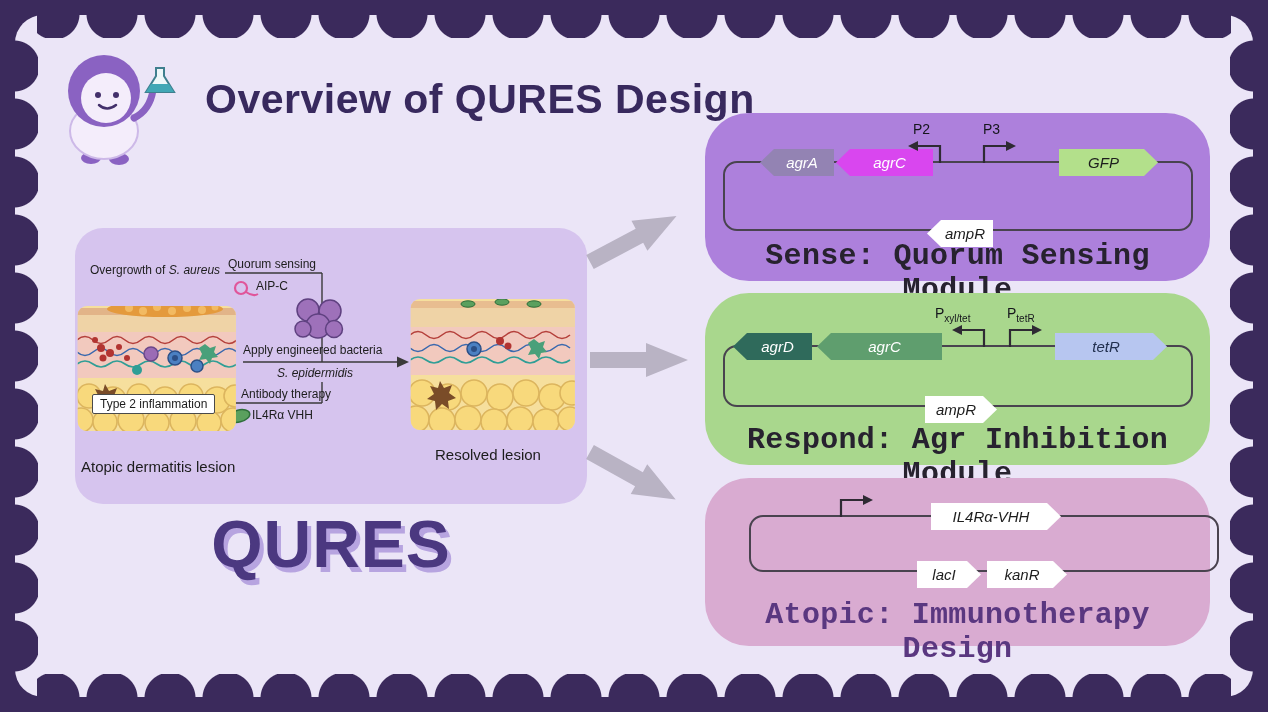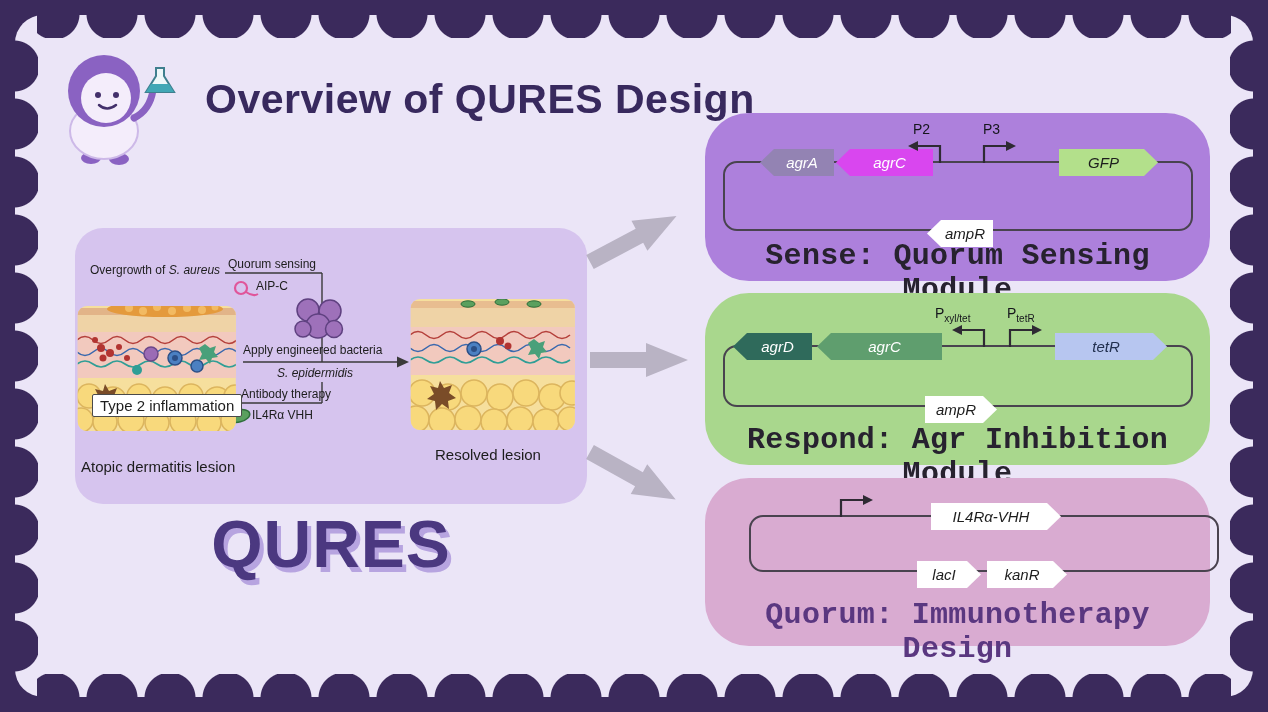--- a/index.html
+++ b/index.html
@@ -24,21 +24,21 @@
   .title { position:absolute; left:205px; top:76px; font-size:41px; font-weight:bold;
     color:#38295e; letter-spacing:.5px; }
   .mascot { position:absolute; left:46px; top:46px; width:132px; height:120px; }
 
   
   .lesion-box { position:absolute; left:75px; top:228px; width:512px; height:276px;
     background:#d6c4ee; border-radius:28px; }
   .lesion-box .lbl { position:absolute; font-size:12px; color:#1d1d1d; white-space:nowrap; z-index:3; }
   .italic { font-style:italic; }
   .type2 { position:absolute; left:17px; top:166px; background:#ffffff; border:1px solid #4a4a4a;
-    border-radius:2px; padding:2px 7px; font-size:15px; color:#1d1d1d; z-index:4; white-space:nowrap; }
+    border-radius:2px; padding:2px 7px; font-size:12px; color:#1d1d1d; z-index:4; white-space:nowrap; }
   .skin { position:absolute; z-index:2; }
   .connectors { position:absolute; left:0; top:0; width:512px; height:276px; z-index:2; pointer-events:none; }
   .lesion-cap { position:absolute; font-size:15px; color:#1c1c1c; z-index:3; white-space:nowrap; }
 
   .brand { position:absolute; left:75px; top:506px; width:512px; text-align:center;
     font-size:66px; font-weight:bold; color:#4b3880; letter-spacing:1px;
     text-shadow:4px 5px 0 #b7a4e0; }
 
   .flow-arrows { position:absolute; left:578px; top:168px; width:132px; height:380px; }
 
@@ -298,16 +298,16 @@
   <section class="module module-treat">
     <div class="plasmid plasmid-treat">
       <svg class="promo" style="left:83px" viewBox="0 0 40 24">
         <path d="M7 24 V7 H30" stroke="#2e2a33" stroke-width="2.2" fill="none"></path>
         <polygon points="29,2 39,7 29,12" fill="#2e2a33"></polygon>
       </svg>
       <div class="gene right top-strand" style="left:180px;width:130px;background:#ffffff">IL4Rα-VHH</div>
       <div class="gene right" style="left:166px;width:64px;top:44px;background:#ffffff">lacI</div>
       <div class="gene right" style="left:236px;width:80px;top:44px;background:#ffffff">kanR</div>
     </div>
-    <div class="caption caption-treat"><span>Quorum:</span><span> Immunotherapy Design</span></div>
+    <div class="caption caption-treat"><span>Atopic:</span><span> Immunotherapy Design</span></div>
   </section>
 
 </div>
 
 </body></html>

